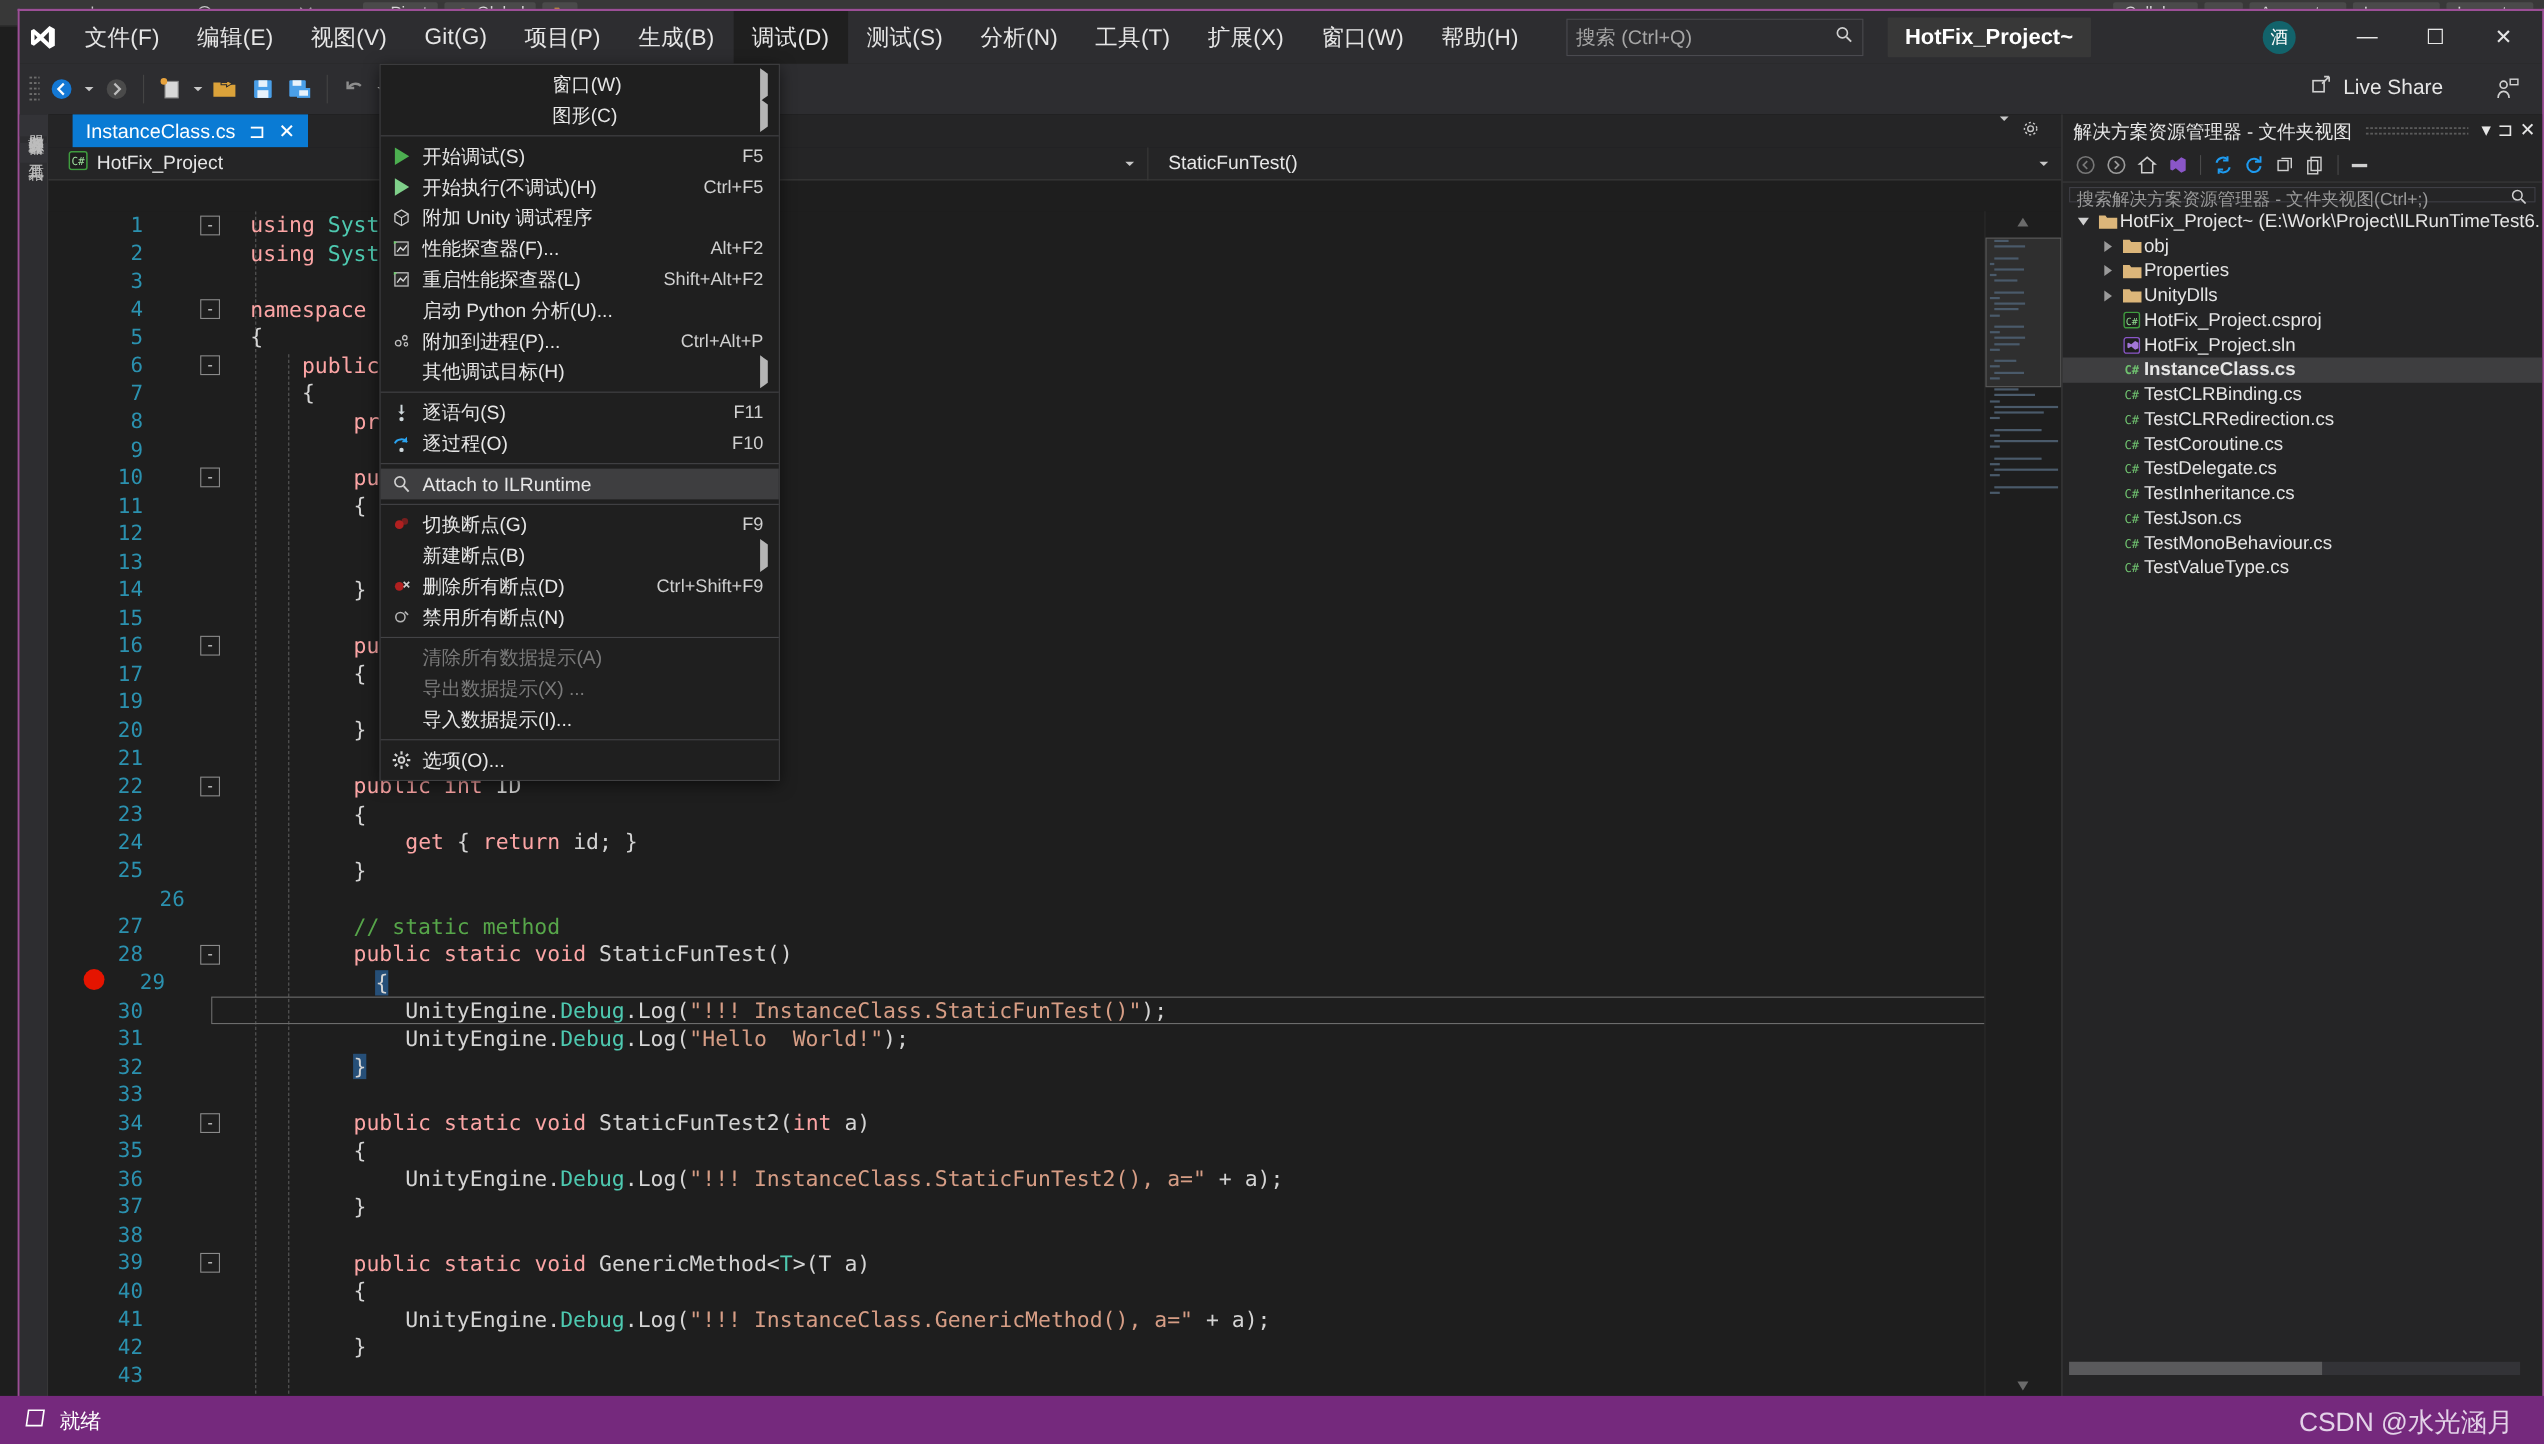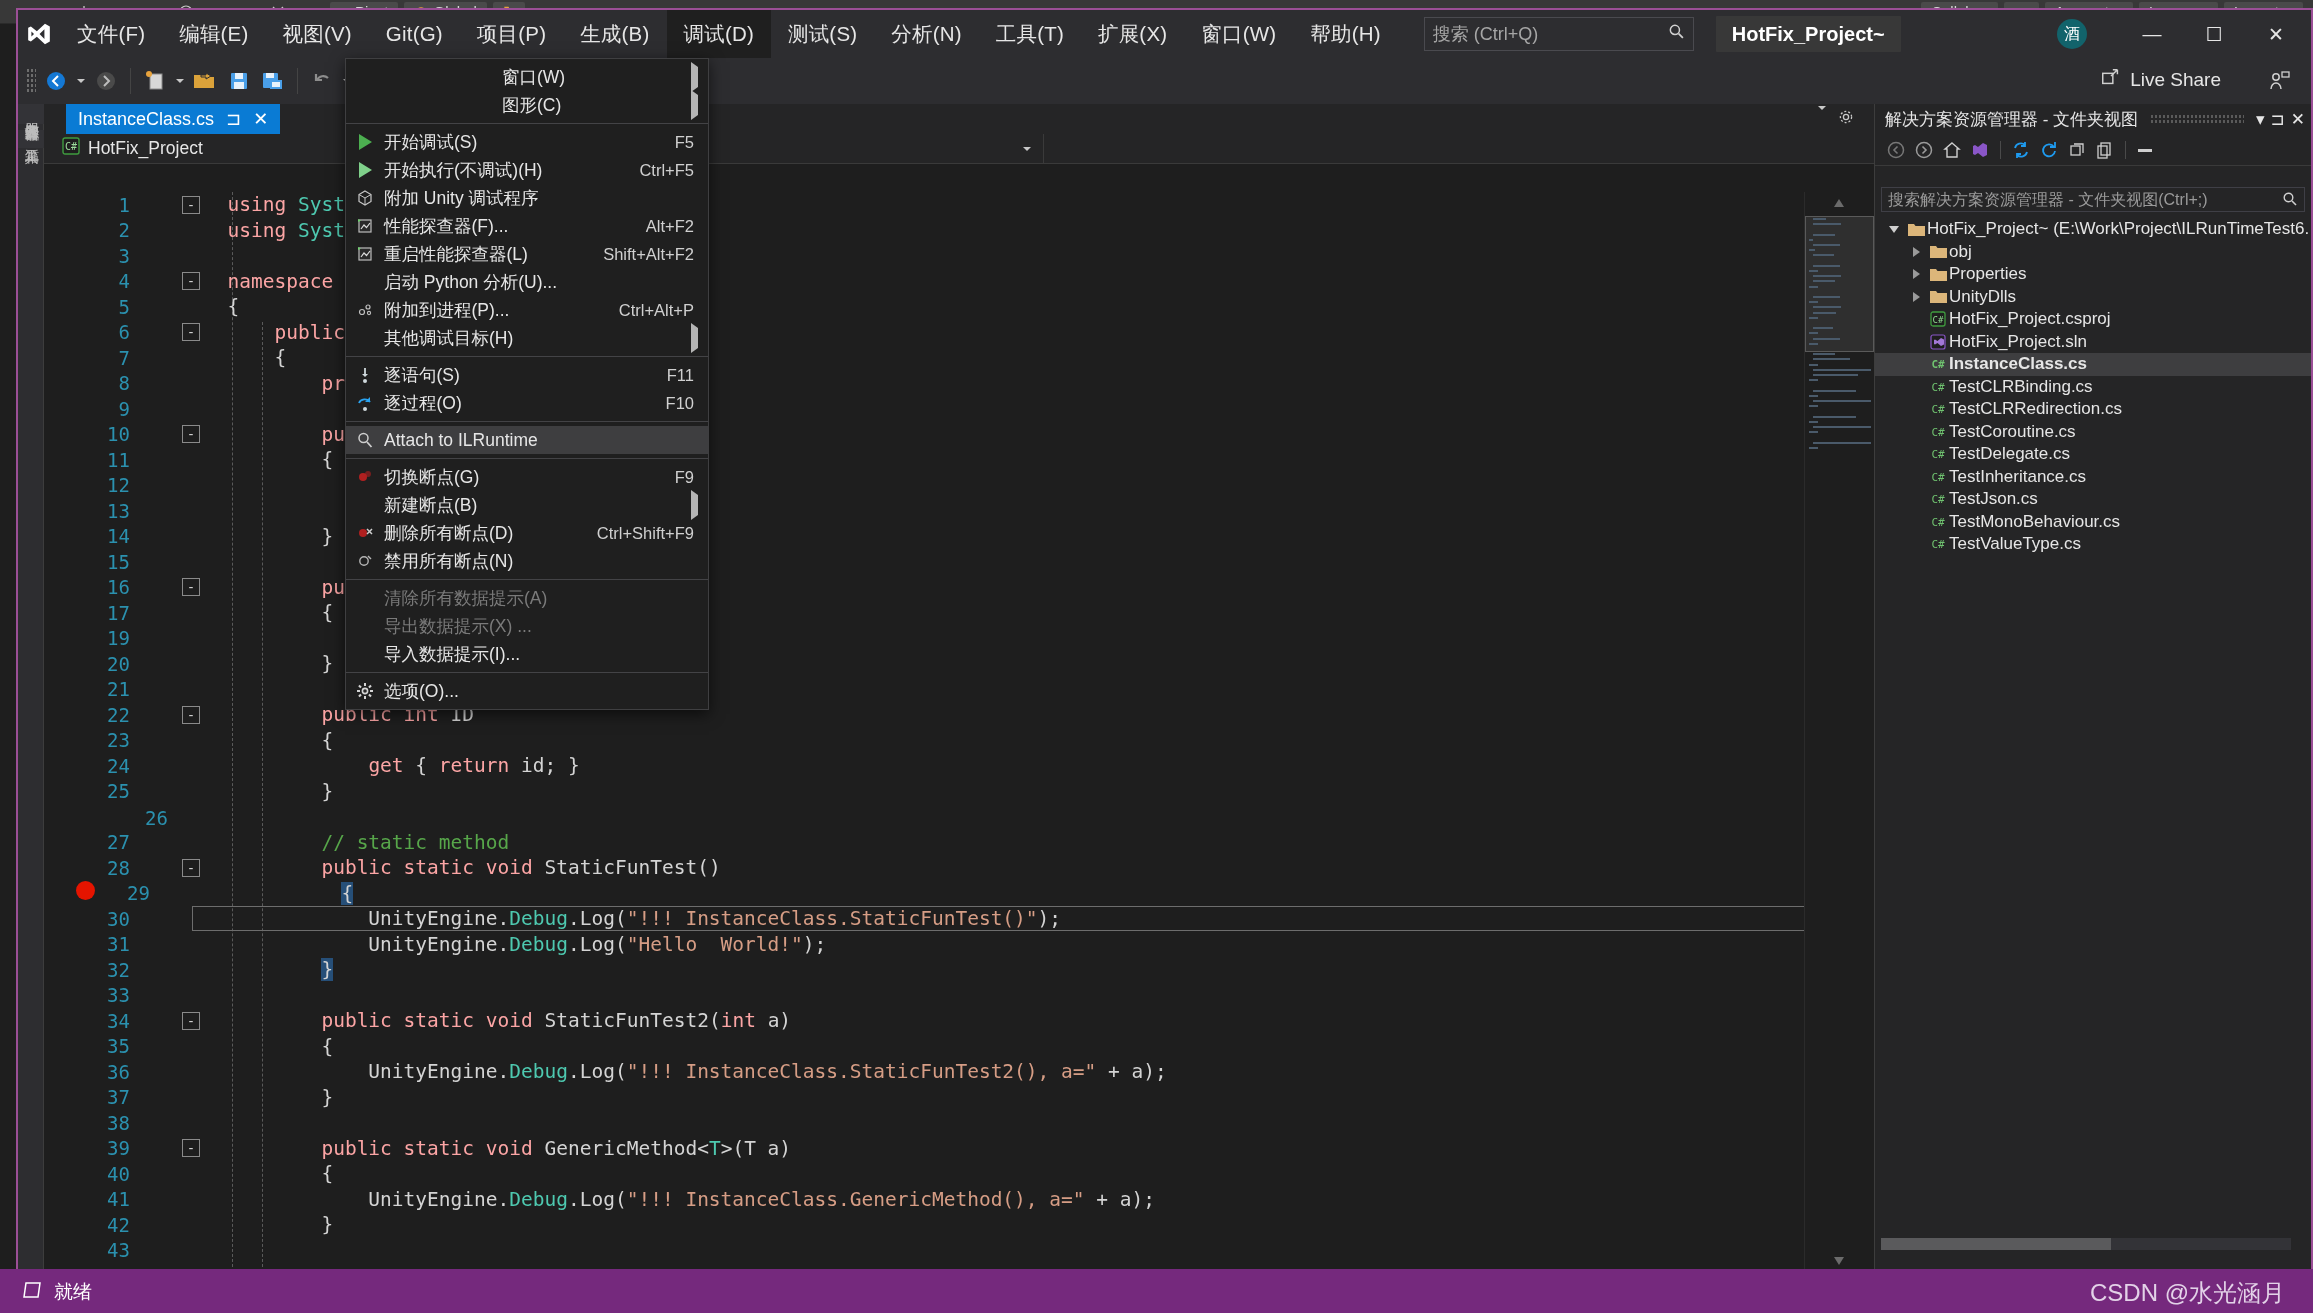--- a/index.html
+++ b/index.html
@@ -188,21 +188,21 @@
   .solex-head .title { white-space: nowrap; }
   .dotgrip { flex:1; height: 10px; margin: 0 6px;
     background-image: radial-gradient(#5a5a5a 1px, transparent 1px); background-size: 4px 5px; }
   .solex-tools {
     height: 32px; display: flex; align-items: center; gap: 2px; padding-left: 8px;
     border-bottom: 1px solid #3a3a3a;
   }
   .stool { width: 26px; height: 26px; display:flex; align-items:center; justify-content:center; }
   .stool-sep { width: 1px; height: 18px; background: #4a4a4a; margin: 0 5px; }
   .solex-search {
-    height: 25px; margin: 21px 6px 2px 6px; display: flex; align-items: flex-end;
+    height: 14px; margin: 4px 6px 2px 6px; display: flex; align-items: flex-start;
     border: 1px solid #3f3f46; background: #252526; padding: 0 6px;
   }
   .solex-search .ph { flex: 1; color: #9a9a9a; font-size: 16px; white-space: nowrap; overflow: hidden; }
   .tree { padding-top: 4px; }
   .tnode {
     height: 22.5px; display: flex; align-items: center; color: #e6e6e6; font-size: 17px;
     white-space: nowrap; padding-right: 4px;
   }
   .tnode.sel { background: #3e3e40; font-weight: bold; }
   .tw { width: 22px; flex: none; display:flex; align-items:center; justify-content:center; }
@@ -494,20 +494,24 @@
 
         <div class="navbar-row2">
           <div class="navbar-cell left">
             <span style="margin-right:8px">
               <svg width="18" height="18" viewBox="0 0 18 18">
                   <rect x="1" y="1" width="16" height="16" rx="2" fill="#1e1e1e" stroke="#3f9c3f" stroke-width="1.4"></rect>
                   <text x="9" y="13" font-size="10" fill="#9cdc9c" text-anchor="middle" font-family="monospace">C#</text>
                 </svg>
             </span>
             <span class="bc-text">HotFix_Project</span>
+            <span class="cb-caret caret-sm"></span>
+          </div>
+          <div class="navbar-cell" style="flex:1">
+            <span class="bc-text">StaticFunTest()</span>
             <span class="cb-caret caret-sm"></span>
           </div>
         </div>
 
         <div class="code-wrap">
           <div class="guide" style="left:188px"></div>
           <div class="guide" style="left:218px; top:130px; bottom:0;"></div>
           <div class="code-scroll" id="code-scroll">
               <div class="line" style="top: 0px;"><span class="lineno">1</span><span class="fold">-</span><span class="codetext"><span class="pl">  </span><span class="k">using</span><span class="pl"> </span><span class="ty">System</span><span class="pl">;</span></span></div>
               <div class="line" style="top: 0px;"><span class="lineno">2</span><span class="codetext"><span class="pl">  </span><span class="k">using</span><span class="pl"> </span><span class="ty">System</span><span class="pl">.</span><span class="ty">Collections</span><span class="pl">.</span><span class="ty">Generi</span></span></div>

